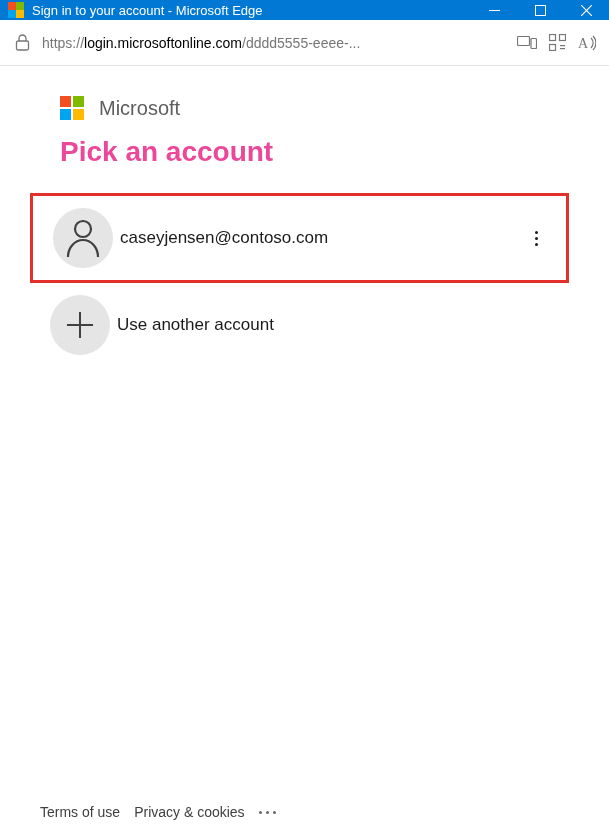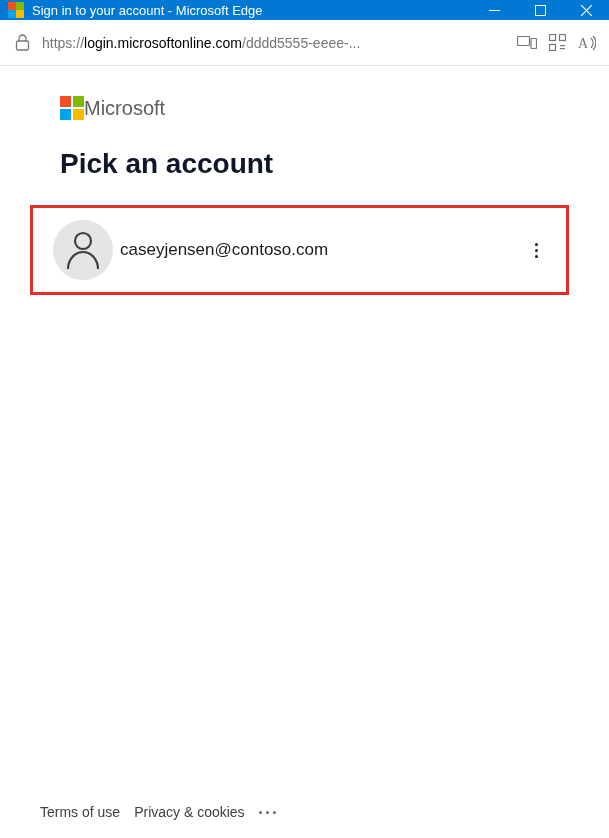--- a/index.html
+++ b/index.html
@@ -61,36 +61,36 @@
       align-items: center;
       justify-content: center;
       color: #767676;
     }
     .content {
       padding: 30px 40px 0 60px;
     }
     .ms-logo {
       display: flex;
       align-items: center;
-      gap: 0;
-      margin-bottom: 28px;
+      gap: 15px;
+      margin-bottom: 16px;
     }
     .ms-squares {
       width: 24px;
       height: 24px;
       display: flex;
       flex-wrap: wrap;
       gap: 2px;
     }
     .ms-sq { width: 11px; height: 11px; }
     .ms-text { font-size: 20px; color: #5e5e5e; font-weight: 500; }
     .heading {
       font-size: 28px;
       font-weight: 600;
-      color: #0f172a;
+      color: #ec4899;
       margin-bottom: 25px;
     }
     .account-list {
       margin-left: -30px;
     }
     .account-item {
       display: flex;
       align-items: center;
       padding: 12px 20px;
       cursor: pointer;
@@ -224,20 +224,28 @@
         </svg>
       </div>
       <div class="account-email">caseyjensen@contoso.com</div>
       <div class="more-menu">
         <div class="more-dot"></div>
         <div class="more-dot"></div>
         <div class="more-dot"></div>
       </div>
     </div>
 
+    <div class="account-item">
+      <div class="avatar-circle">
+        <svg width="30" height="30" viewBox="0 0 30 30">
+          <path d="M15 2 V28 M2 15 H28" stroke="#404040" stroke-width="2"></path>
+        </svg>
+      </div>
+      <div class="account-email">Use another account</div>
+    </div>
   </div>
 </div>
 
 <div class="footer">
   <span class="footer-link">Terms of use</span>
   <span class="footer-link">Privacy &amp; cookies</span>
   <div class="footer-dots">
     <div class="footer-dot"></div>
     <div class="footer-dot"></div>
     <div class="footer-dot"></div>

